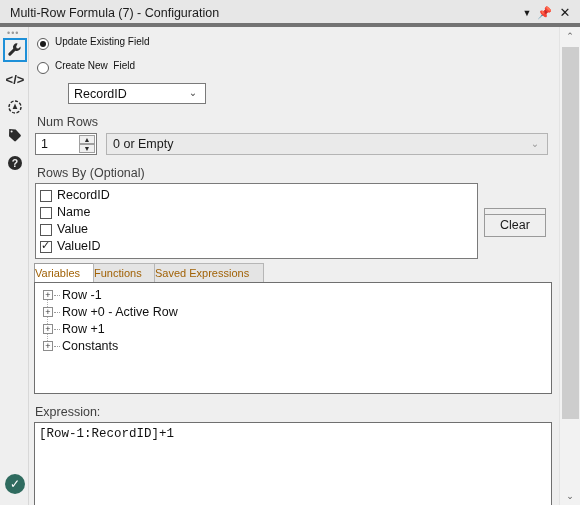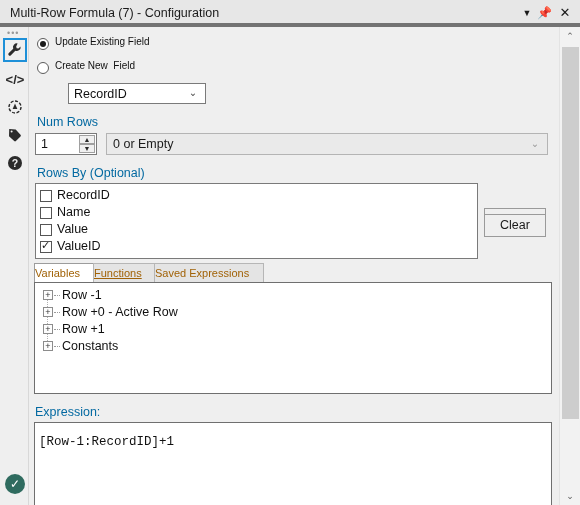--- a/index.html
+++ b/index.html
@@ -113,21 +113,21 @@
     position: absolute; left: 38px; top: 56px; width: 138px; height: 21px;
     background: #ffffff; border: 1px solid #7a7a7a; box-sizing: border-box;
   }
   #field-select .val { position: absolute; left: 5px; top: 3px; font-size: 12.5px; }
   .dd-caret {
     position: absolute; right: 6px; top: 3px; width: 12px; height: 12px;
     color: #4a4a4a; font-size: 10px; text-align: center; line-height: 12px;
   }
 
   
-  .sec-label { position: absolute; font-size: 12.5px; color: #0369a1; white-space: nowrap; }
+  .sec-label { position: absolute; font-size: 12.5px; color: #404040; white-space: nowrap; }
   #lbl-numrows { left: 7px; top: 88px; }
   #lbl-values  { left: 76px; top: 88px; }
   #lbl-groupby { left: 7px; top: 139px; }
   #lbl-expression { left: 5px; top: 378px; }
 
   
   #numrows {
     position: absolute; left: 5px; top: 106px; width: 62px; height: 22px;
     background: #ffffff; border: 1px solid #7a7a7a; box-sizing: border-box;
   }
@@ -178,21 +178,21 @@
 
   
   #tabs { position: absolute; left: 4px; top: 236px; width: 520px; height: 20px; }
   .tab {
     position: absolute; top: 0; height: 20px; box-sizing: border-box;
     background: #e4e4e4; border: 1px solid #b6b6b6; border-bottom: none;
     font-size: 11px; color: #a16207; text-align: left; line-height: 18px;
   }
   .tab.active { background: #ffffff; border-color: #9c9c9c; }
   #tab-0 { left: 0; width: 60px; }
-  #tab-1 { left: 59px; width: 62px; text-decoration: underline; }
+  #tab-1 { left: 59px; width: 62px; }
   #tab-2 { left: 120px; width: 110px; }
 
   
   #tree-panel {
     position: absolute; left: 4px; top: 255px; width: 518px; height: 112px;
     background: #ffffff; border: 1px solid #6f6f6f; box-sizing: border-box;
     overflow: hidden;
   }
   .tree-item { position: absolute; left: 8px; height: 16px; }
   .tree-exp {
@@ -209,21 +209,21 @@
     position: absolute; left: 12px; width: 0; border-left: 1px dotted #b0b0b0;
   }
 
   
   #expr-box {
     position: absolute; left: 4px; top: 395px; width: 518px; height: 84px;
     background: #ffffff; border: 1px solid #6f6f6f; box-sizing: border-box;
     overflow: hidden;
   }
   #expr-text {
-    position: absolute; left: 4px; top: 12px;
+    position: absolute; left: 4px; top: 4px;
     font-family: "Liberation Mono", "DejaVu Sans Mono", monospace;
     font-size: 12.5px; color: #111111; white-space: pre;
   }
 
   svg { display: block; }
 </style>
 </head>
 <body>
 
 <div id="app">

